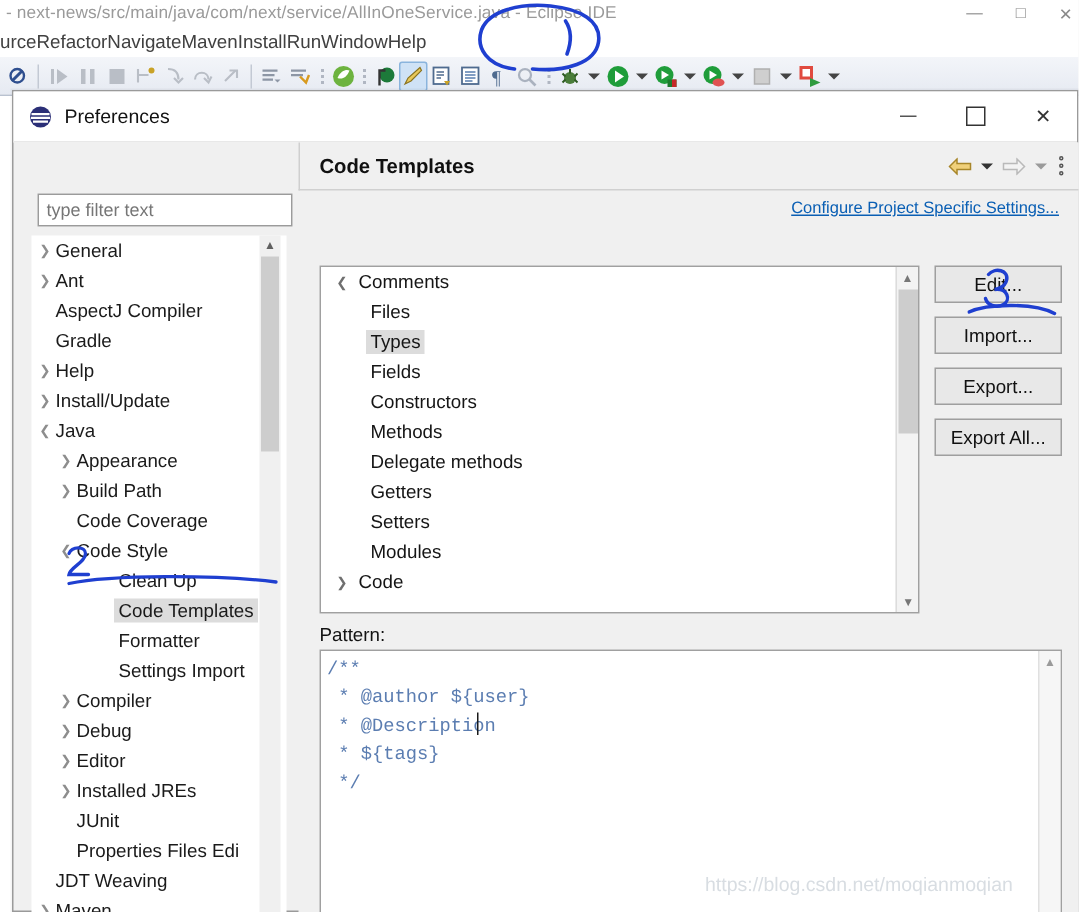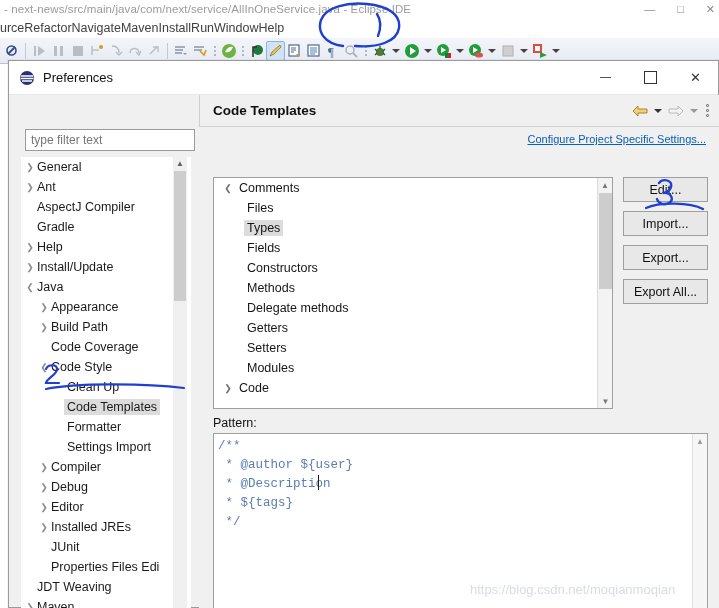--- a/index.html
+++ b/index.html
@@ -83,21 +83,21 @@
   #tree-left-scroll { position:absolute; left:164px; top:96px; width:14px; height:510px; background:#f0f0f0; }
   #tree-left-scroll .up, #tree-left-scroll .dn { height:13px; display:flex; align-items:center; justify-content:center; color:#606060; font-size:8px; }
   #tree-left-scroll .thumb { position:absolute; left:1px; top:14px; width:12px; height:130px; background:#cdcdcd; }
 
   .lrow { height:20px; display:flex; align-items:center; font-size:12.5px; color:#1a1a1a; white-space:nowrap; }
   .lrow .arrow { width:14px; text-align:center; color:#8d8d8d; font-size:9px; flex:0 0 14px; }
   .lrow .noarrow { width:14px; flex:0 0 14px; }
   .lrow.sel .lbl { background:#dcdcdc; padding:1px 3px; margin-left:-3px; }
   .ind0 { padding-left:2px; }
   .ind1 { padding-left:16px; }
-  .ind2 { padding-left:32px; }
+  .ind2 { padding-left:32px;margin-left:12px; }
 
   
   #rpanel { position:absolute; left:190px; top:34px; width:521px; height:514px; background:#f0f0f0; }
   #rhead { position:absolute; left:0; top:0; width:521px; height:32px; background:#f0f0f0; border-bottom:1px solid #d0d0d0; display:flex; align-items:center; }
   #rhead-sep { position:absolute; left:0; top:0; width:1px; height:32px; background:#cfcfcf; }
   #rtitle { font-size:13.5px; font-weight:bold; color:#101010; margin-left:14px; }
   #rnav { margin-left:auto; display:flex; align-items:center; gap:2px; padding-right:8px; }
   .navbtn { width:20px; height:20px; display:flex; align-items:center; justify-content:center; }
   .navcar { width:12px; height:20px; display:flex; align-items:center; justify-content:center; font-size:8px; color:#333; }
   #rmenu { width:10px; height:20px; display:flex; flex-direction:column; align-items:center; justify-content:center; gap:2px; }

